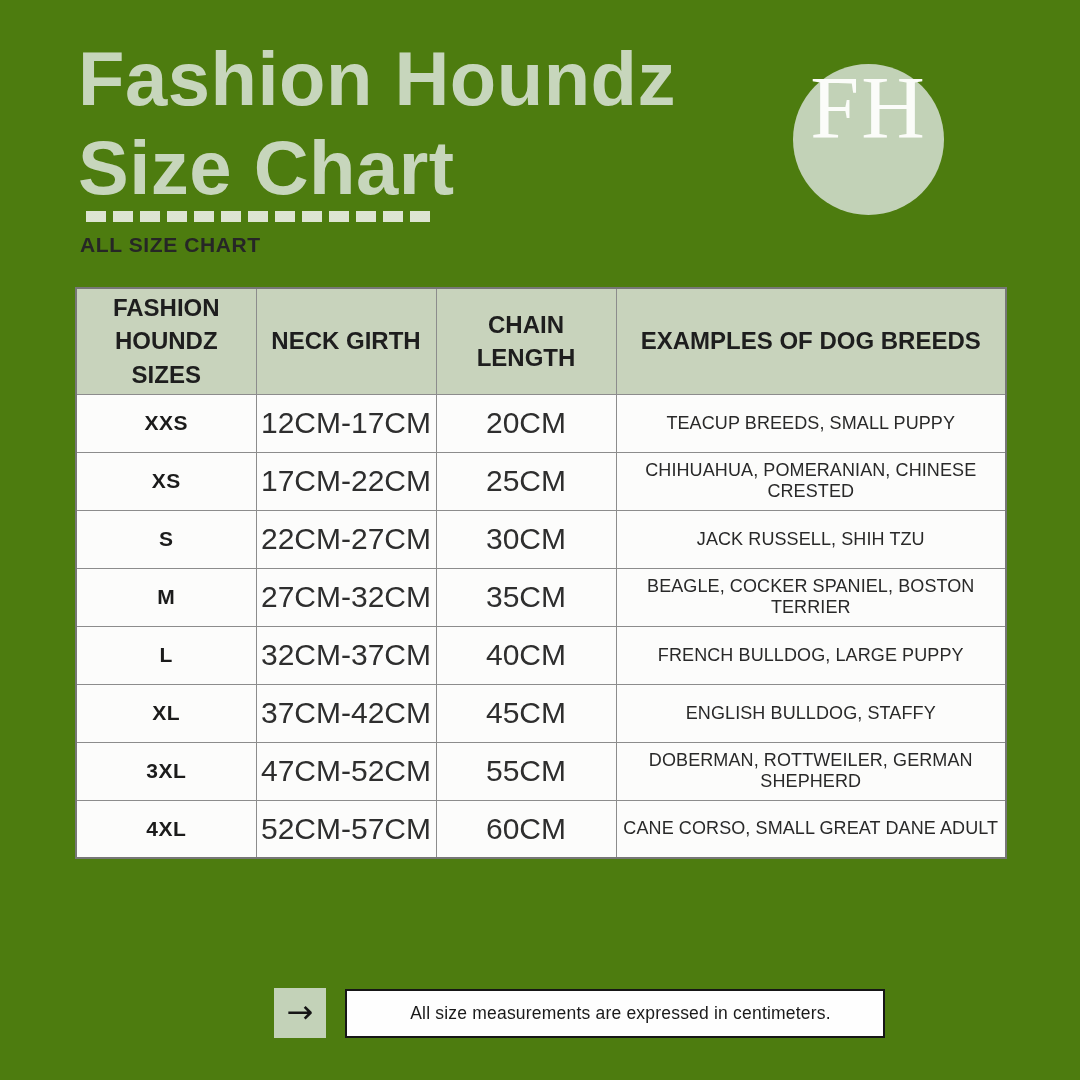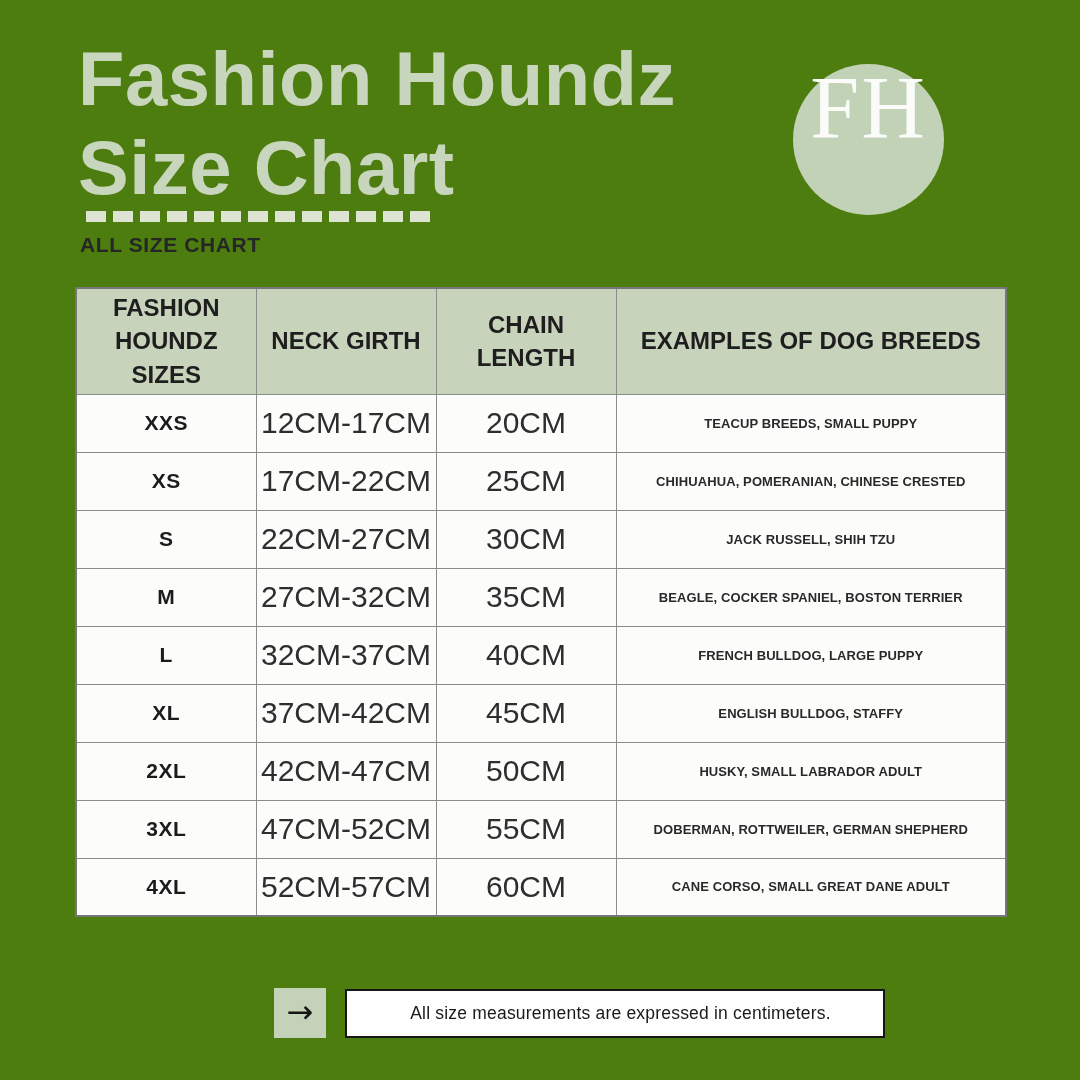--- a/index.html
+++ b/index.html
@@ -107,22 +107,22 @@
     font-size: 21px;
     letter-spacing: 0.5px;
     color: #1b1b1b;
   }
   td.col-neck_girth, td.col-chain_length {
     font-size: 30px;
     font-weight: 400;
     color: #2e2e2e;
   }
   td.col-breeds {
-    font-size: 13px;
-    font-weight: 700;
+    font-size: 18px;
+    font-weight: 400;
     color: #292929;
     letter-spacing: 0.1px;
     padding: 0 4px;
     margin-top: 24px;
   }
 
   
   .footer-square {
     position: absolute;
     left: 274px;
@@ -222,26 +222,20 @@
             <td class="col-chain_length">40CM</td>
             <td class="col-breeds">FRENCH BULLDOG, LARGE PUPPY</td>
           </tr>
           <tr>
             <td class="col-size">XL</td>
             <td class="col-neck_girth">37CM-42CM</td>
             <td class="col-chain_length">45CM</td>
             <td class="col-breeds">ENGLISH BULLDOG, STAFFY</td>
           </tr>
           <tr>
-            <td class="col-size">2XL</td>
-            <td class="col-neck_girth">42CM-47CM</td>
-            <td class="col-chain_length">50CM</td>
-            <td class="col-breeds">HUSKY, SMALL LABRADOR ADULT</td>
-          </tr>
-          <tr>
             <td class="col-size">3XL</td>
             <td class="col-neck_girth">47CM-52CM</td>
             <td class="col-chain_length">55CM</td>
             <td class="col-breeds">DOBERMAN, ROTTWEILER, GERMAN SHEPHERD</td>
           </tr>
           <tr>
             <td class="col-size">4XL</td>
             <td class="col-neck_girth">52CM-57CM</td>
             <td class="col-chain_length">60CM</td>
             <td class="col-breeds">CANE CORSO, SMALL GREAT DANE ADULT</td>

